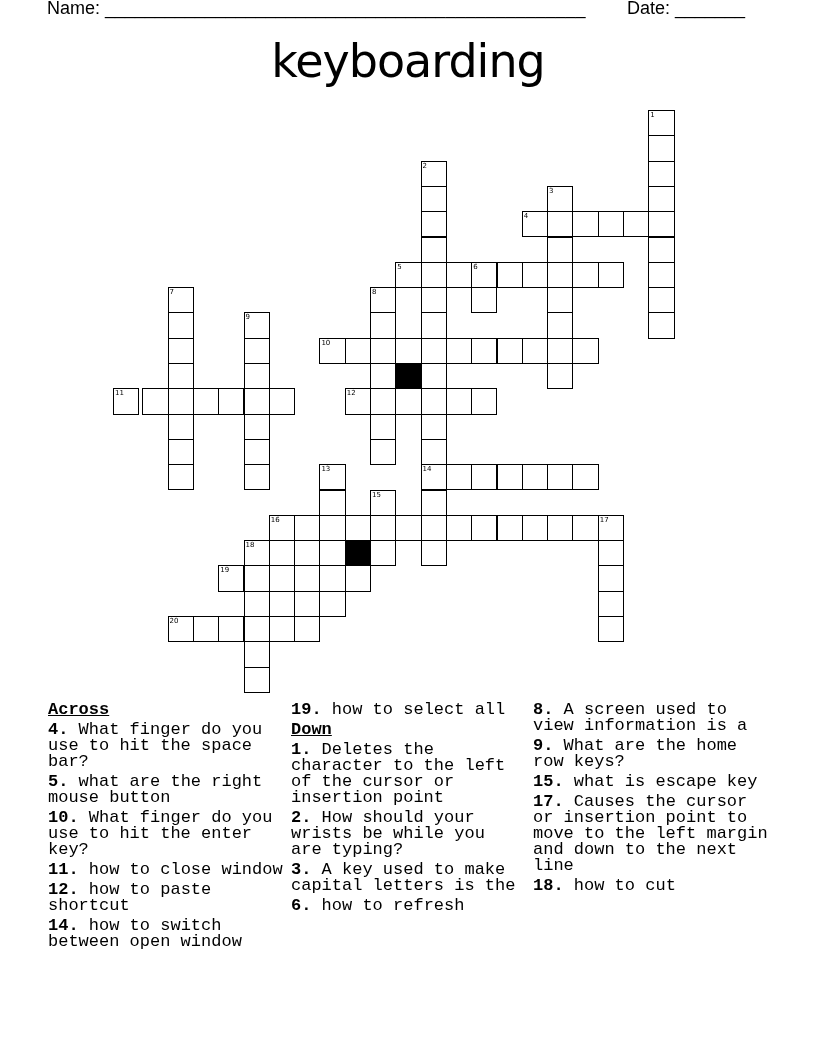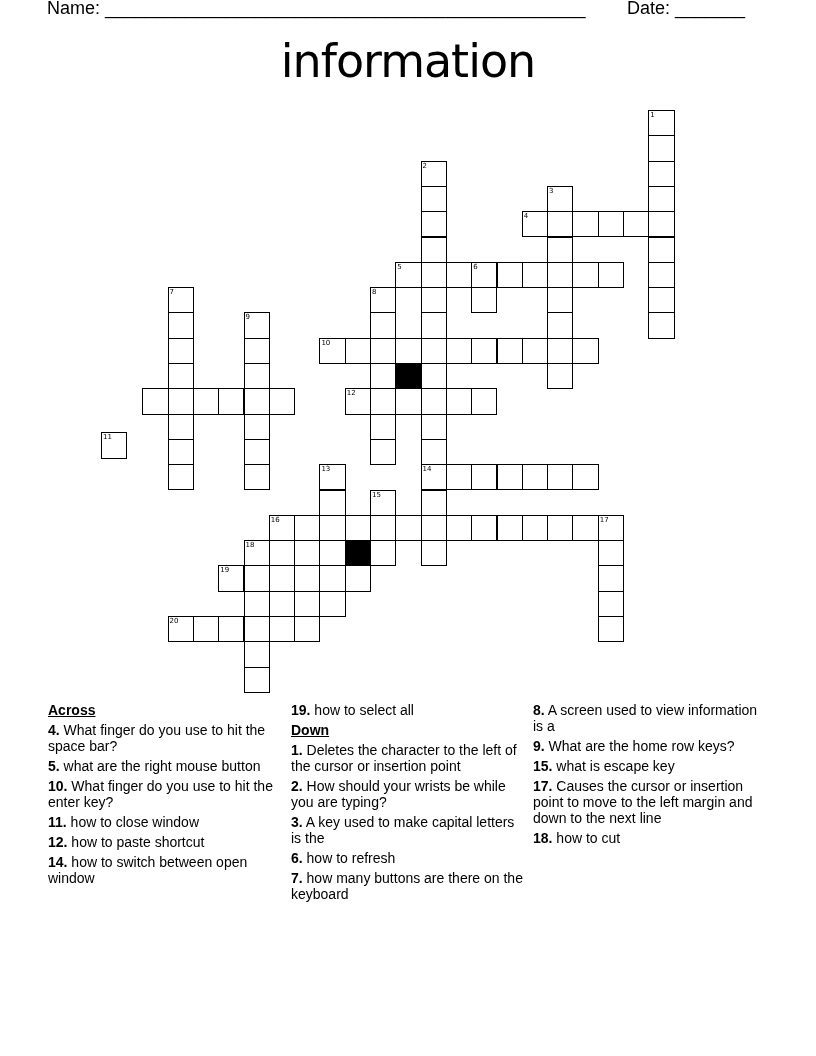--- a/index.html
+++ b/index.html
@@ -3,32 +3,32 @@
 <meta charset="utf-8">
 <style>
   html, body { margin: 0; padding: 0; background: #ffffff; }
   body { width: 816px; height: 1056px; position: relative; overflow: hidden; color: #000; }
   .header-line { position: absolute; top: -2px; font-family: "Liberation Sans", sans-serif; font-size: 18px; white-space: pre; }
   .title { position: absolute; top: 34px; left: 0; width: 816px; text-align: center; font-family: "DejaVu Sans", sans-serif; font-size: 46px; letter-spacing: -1px; }
   #grid { position: absolute; left: 0; top: 0; width: 816px; height: 700px; }
   .cell { position: absolute; box-sizing: border-box; width: 26.3px; height: 26.3px; border: 1.3px solid #000; background: #fff; }
   .cell.black { background: #000; }
   .cell .num { position: absolute; left: 1px; top: 0px; font-family: "DejaVu Sans", sans-serif; font-size: 7px; line-height: 8px; }
-  .clues-col { position: absolute; top: 702px; font-family: Liberation Sans, sans-serif; font-size: 14px; line-height: 16px; }
+  .clues-col { position: absolute; top: 702px; font-family: Liberation Mono, monospace; font-size: 17px; line-height: 16px; }
   .clue-heading { font-weight: bold; text-decoration: underline; margin-bottom: 4px; }
   .clue { margin-bottom: 4px; }
   .clue b { font-weight: bold; }
 </style>
 </head>
 <body>
 
 <div class="header-line" style="left:47px;">Name: ________________________________________________</div>
 <div class="header-line" style="left:627px;">Date: _______</div>
 
-<div class="title">information</div>
+<div class="title">keyboarding</div>
 
 <div id="grid">
     <div class="cell" style="left: 648.3px; top: 110px;">
       <span class="num">1</span>
     </div>
     <div class="cell" style="left: 648.3px; top: 135.3px;"></div>
     <div class="cell" style="left: 648.3px; top: 160.6px;"></div>
     <div class="cell" style="left: 648.3px; top: 185.9px;"></div>
     <div class="cell" style="left: 648.3px; top: 211.2px;"></div>
     <div class="cell" style="left: 648.3px; top: 236.5px;"></div>
@@ -114,21 +114,21 @@
     <div class="cell" style="left: 319.4px; top: 337.7px;">
       <span class="num">10</span>
     </div>
     <div class="cell" style="left: 344.7px; top: 337.7px;"></div>
     <div class="cell" style="left: 395.3px; top: 337.7px;"></div>
     <div class="cell" style="left: 445.9px; top: 337.7px;"></div>
     <div class="cell" style="left: 471.2px; top: 337.7px;"></div>
     <div class="cell" style="left: 496.5px; top: 337.7px;"></div>
     <div class="cell" style="left: 521.8px; top: 337.7px;"></div>
     <div class="cell" style="left: 572.4px; top: 337.7px;"></div>
-    <div class="cell" style="left: 101px; top: 388.3px; margin-top: 44px;">
+    <div class="cell" style="left: 113px; top: 388.3px;">
       <span class="num">11</span>
     </div>
     <div class="cell" style="left: 142.3px; top: 388.3px;"></div>
     <div class="cell" style="left: 192.9px; top: 388.3px;"></div>
     <div class="cell" style="left: 218.2px; top: 388.3px;"></div>
     <div class="cell" style="left: 268.8px; top: 388.3px;"></div>
     <div class="cell" style="left: 344.7px; top: 388.3px;">
       <span class="num">12</span>
     </div>
     <div class="cell" style="left: 395.3px; top: 388.3px;"></div>
@@ -211,21 +211,20 @@
   <div class="clue"><b>14.</b> <span>how to switch between open window</span></div>
 </div>
 
 <div class="clues-col" style="left:291px; width:232px;">
   <div class="clue"><b>19.</b> <span>how to select all</span></div>
   <div class="clue-heading">Down</div>
   <div class="clue"><b>1.</b> <span>Deletes the character to the left of the cursor or insertion point</span></div>
   <div class="clue"><b>2.</b> <span>How should your wrists be while you are typing?</span></div>
   <div class="clue"><b>3.</b> <span>A key used to make capital letters is the</span></div>
   <div class="clue"><b>6.</b> <span>how to refresh</span></div>
-  <div class="clue"><b>7.</b> <span>how many buttons are there on the keyboard</span></div>
 </div>
 
 <div class="clues-col" style="left:533px; width:235px;">
   <div class="clue"><b>8.</b> <span>A screen used to view information is a</span></div>
   <div class="clue"><b>9.</b> <span>What are the home row keys?</span></div>
   <div class="clue"><b>15.</b> <span>what is escape key</span></div>
   <div class="clue"><b>17.</b> <span>Causes the cursor or insertion point to move to the left margin and down to the next line</span></div>
   <div class="clue"><b>18.</b> <span>how to cut</span></div>
 </div>
 

